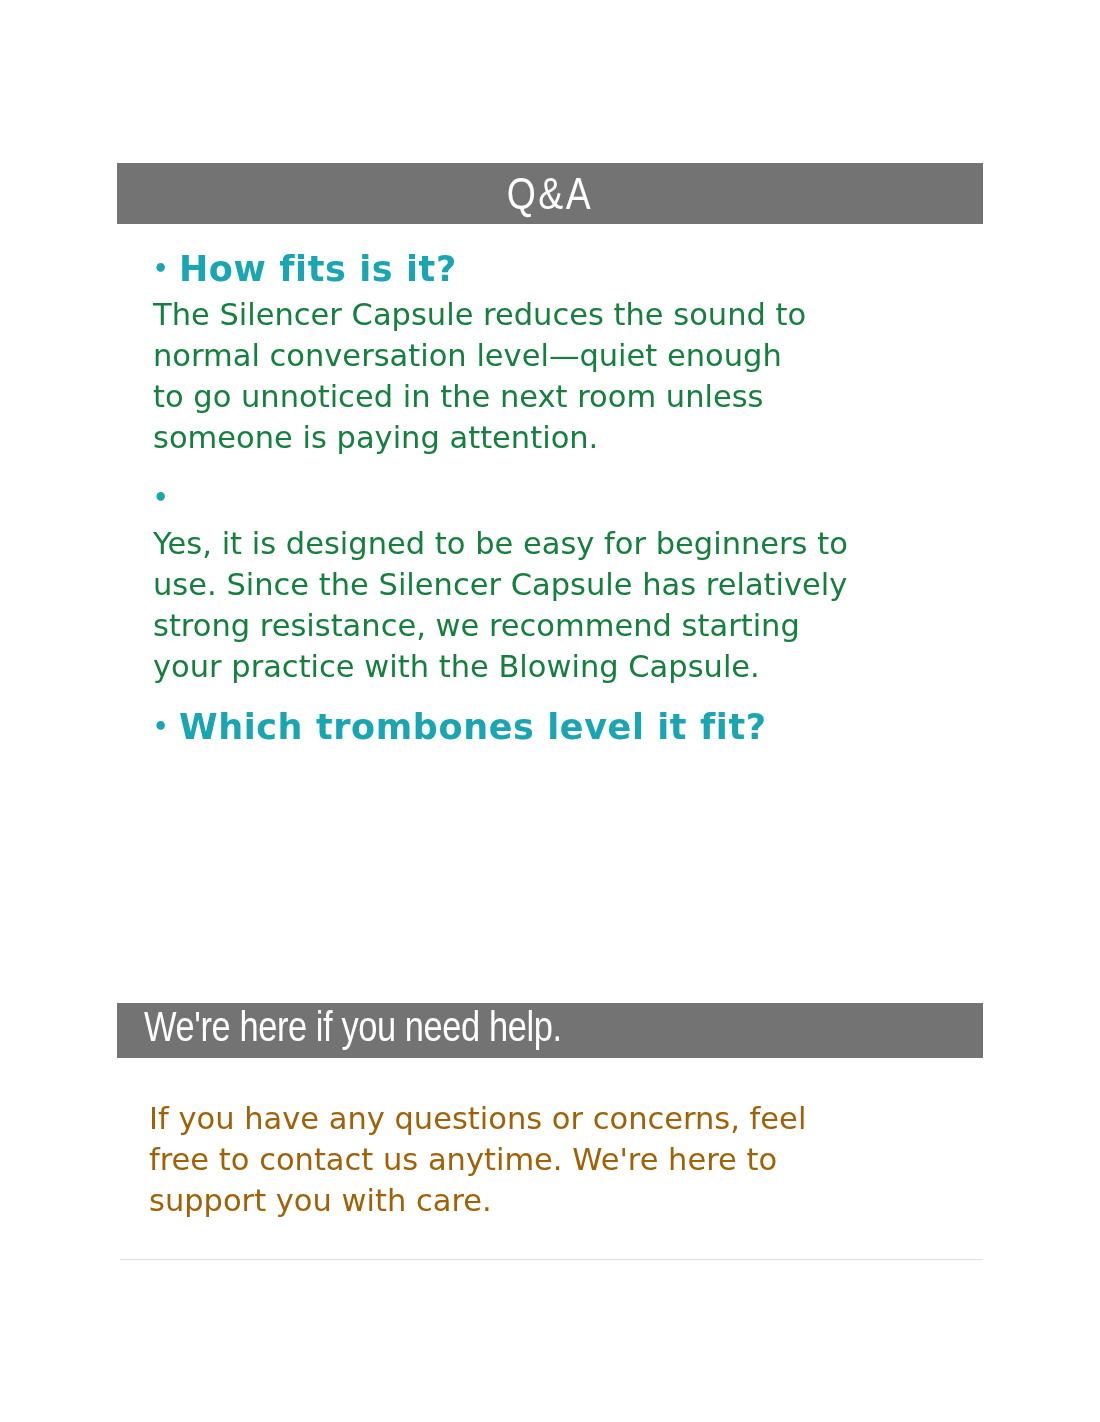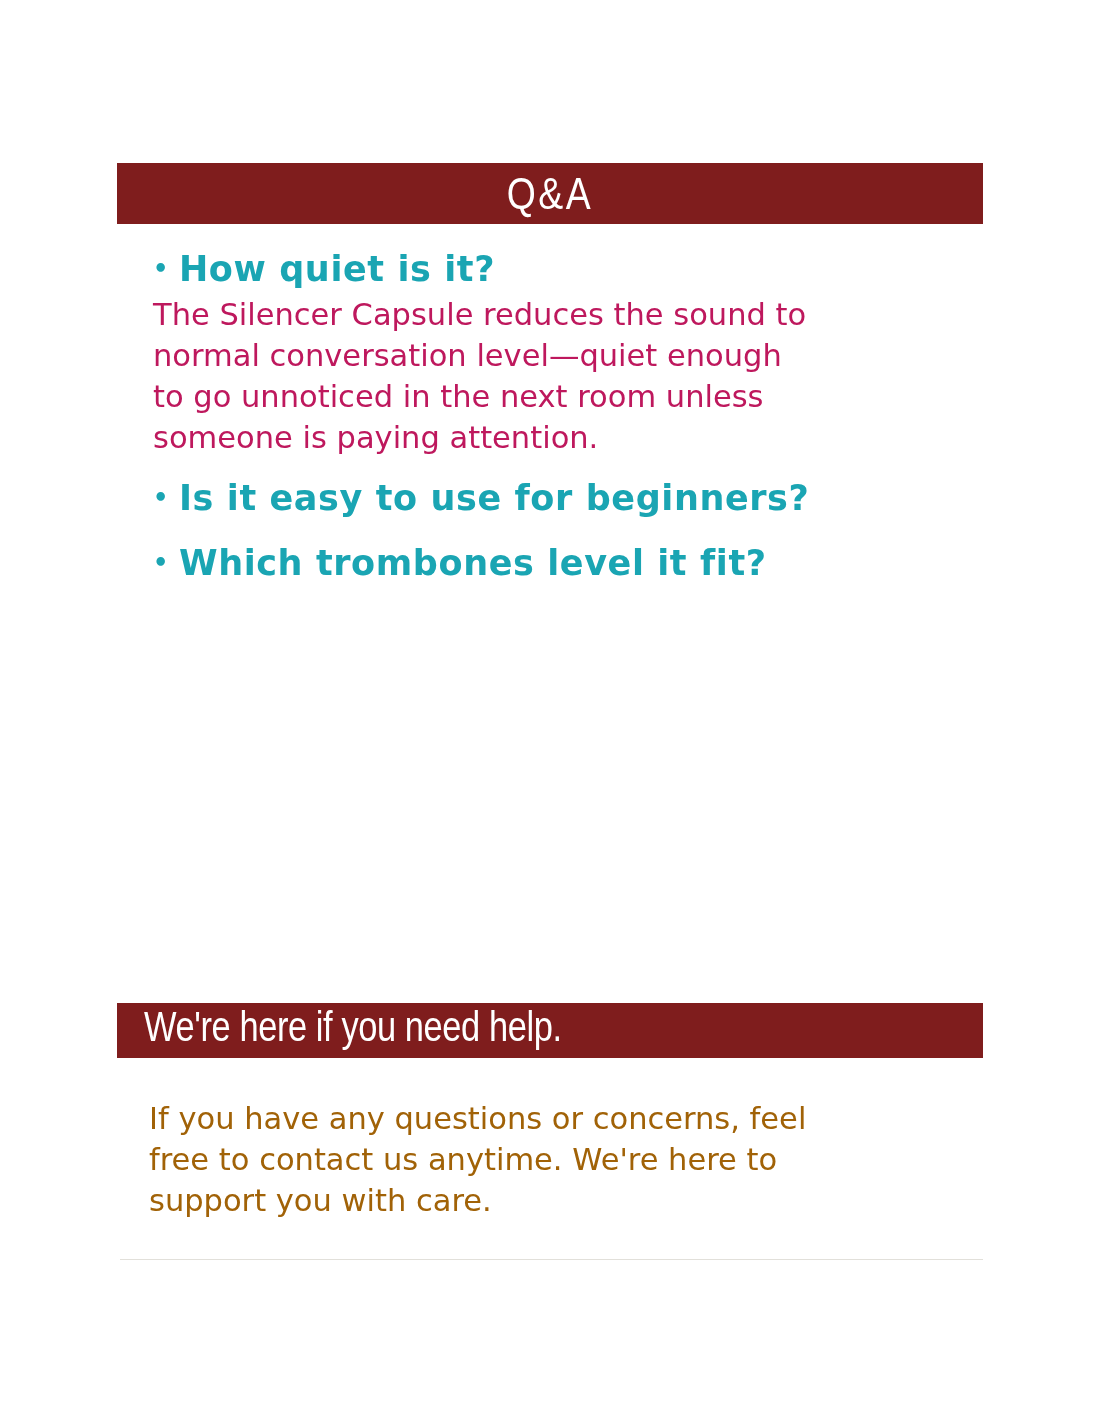--- a/index.html
+++ b/index.html
@@ -1,59 +1,62 @@
 <!DOCTYPE html>
 <html><head>
   <meta charset="utf-8">
   <style>
     html, body { margin: 0; padding: 0; background: #ffffff; }
     body { width: 1100px; height: 1422px; position: relative; overflow: hidden; font-family: "DejaVu Sans", sans-serif; }
     .banner {
       position: absolute; left: 117px; width: 866px;
-      background: #7f1d1d; color: #ffffff;
+      background: #737373; color: #ffffff;
       font-family: "Liberation Sans Narrow", "Liberation Sans", sans-serif;
     }
     .qa-banner { top: 163px; height: 61px; display: flex; align-items: center; justify-content: center; }
     .qa-banner span { font-size: 44px; letter-spacing: 3px; transform: scaleX(0.85); display: inline-block; }
     .help-banner { top: 1003px; height: 55px; display: flex; align-items: flex-start; }
     .help-banner span { font-size: 42px; padding-left: 33px; transform: scaleX(0.82); transform-origin: left center; display: inline-block; white-space: nowrap; letter-spacing: -0.5px; }
     .qa-list { position: absolute; left: 153px; top: 244px; width: 800px; }
     .qa-item { margin-bottom: 15px; }
     .question {
       color: #1aa5b3; font-weight: bold; font-size: 35px; line-height: 50px;
       letter-spacing: 0.6px; display: flex; align-items: center; white-space: nowrap;
     }
     .bullet { font-size: 24px; margin-right: 10px; }
-    .answer { color: #be185d; font-size: 30.5px; line-height: 41px; white-space: pre-line; }
+    .answer { color: #15803d; font-size: 30.5px; line-height: 41px; white-space: pre-line; }
     .help-text { position: absolute; left: 149px; top: 1098px; width: 800px; color: #a16207; font-size: 30.5px; line-height: 41px; white-space: pre-line; }
     .divider { position: absolute; left: 120px; top: 1259px; width: 863px; height: 1px; background: #e2e0da; }
   </style>
 </head>
 <body>
 
 <div class="banner qa-banner">
   <span>Q&amp;A</span>
 </div>
 
 <div class="qa-list">
   <div class="qa-item">
     <div class="question">
       <span class="bullet">•</span>
-      <span>How quiet is it?</span>
+      <span>How fits is it?</span>
     </div>
     <div class="answer">The Silencer Capsule reduces the sound to
 normal conversation level—quiet enough
 to go unnoticed in the next room unless
 someone is paying attention.</div>
   </div>
   <div class="qa-item">
     <div class="question">
       <span class="bullet">•</span>
-      <span>Is it easy to use for beginners?</span>
     </div>
+    <div class="answer">Yes, it is designed to be easy for beginners to
+use. Since the Silencer Capsule has relatively
+strong resistance, we recommend starting
+your practice with the Blowing Capsule.</div>
   </div>
   <div class="qa-item">
     <div class="question">
       <span class="bullet">•</span>
       <span>Which trombones level it fit?</span>
     </div>
   </div>
 </div>
 
 <div class="banner help-banner">

